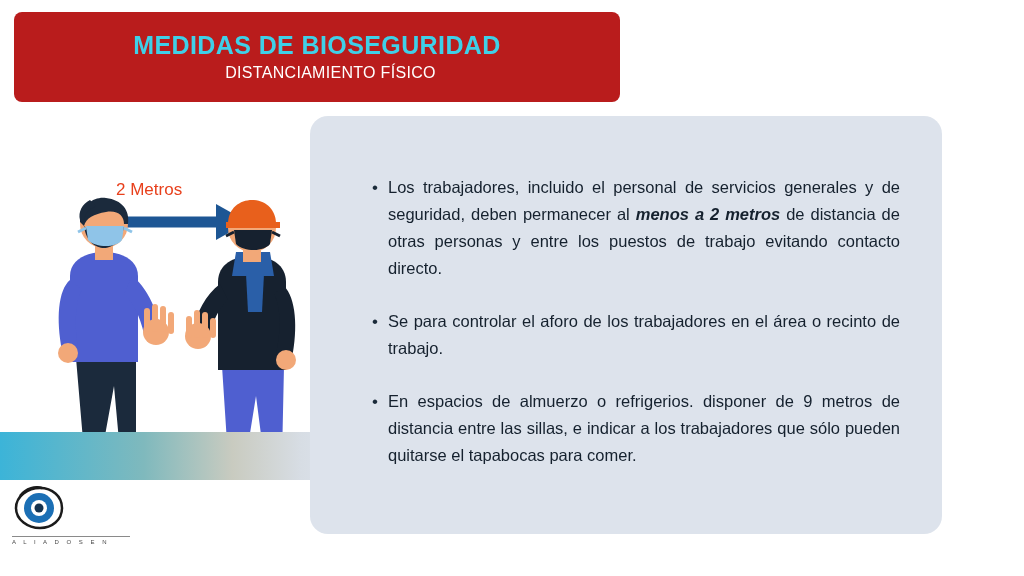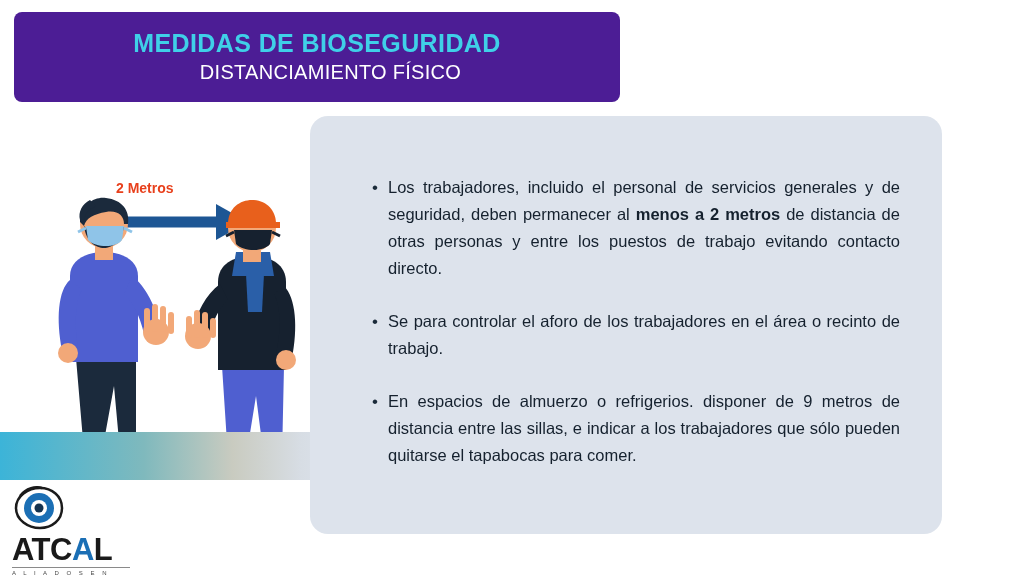--- a/index.html
+++ b/index.html
@@ -15,39 +15,39 @@
     position: relative;
   }
 
   
   .header-banner {
     position: absolute;
     left: 14px;
     top: 12px;
     width: 606px;
     height: 90px;
-    background: #4c1d95;
+    background: #b91c1c;
     border-radius: 8px;
     display: flex;
     flex-direction: column;
     align-items: center;
     justify-content: center;
   }
   .header-title {
     color: #3fd0e8;
     font-size: 25px;
     font-weight: bold;
     letter-spacing: 0.4px;
     line-height: 1.1;
     text-align: center;
     margin-bottom: 4px;
   }
   .header-subtitle {
     color: #ffffff;
-    font-size: 20px;
+    font-size: 16px;
     font-weight: normal;
     letter-spacing: 0.3px;
     text-align: center;
     margin-left: 27px;
   }
 
   
   .content-panel {
     position: absolute;
     left: 310px;
@@ -76,37 +76,37 @@
     line-height: 27px;
   }
   .bullet-text {
     flex: 1 1 auto;
     font-size: 16.5px;
     line-height: 27px;
     color: #15212e;
     text-align: justify;
     text-justify: inter-word;
   }
-  .bullet-text b { font-weight: bold; }
+  .bullet-text b { font-weight: bold; font-style: italic; }
 
   
   .illustration {
     position: absolute;
     left: 0;
     top: 140px;
     width: 310px;
     height: 360px;
   }
   .metros-label {
     position: absolute;
     left: 116px;
     top: 40px;
     color: #e8401c;
-    font-size: 14px;
-    font-weight: bold;
+    font-size: 17px;
+    font-weight: normal;
   }
   .arrow-wrap { position: absolute; left: 108px; top: 62px; }
 
   
   .floor-strip {
     position: absolute;
     left: 0;
     top: 432px;
     width: 342px;
     height: 48px;
@@ -262,17 +262,16 @@
 </div>
 
 <div class="logo-block">
   <svg width="52" height="44" viewBox="0 0 52 44" xmlns="http://www.w3.org/2000/svg">
     <path d="M4 22 C4 10 16 2 28 2 C40 2 50 10 50 22 C50 34 40 42 28 42 C16 42 4 34 4 22 Z" fill="none" stroke="#1b1b1b" stroke-width="2.5"></path>
     <circle cx="27" cy="22" r="15" fill="#1b6fb5"></circle>
     <circle cx="27" cy="22" r="8" fill="#ffffff"></circle>
     <circle cx="27" cy="22" r="4.5" fill="#14324f"></circle>
     <path d="M8 10 C14 2 24 0 30 2" stroke="#1b1b1b" stroke-width="2.5" fill="none"></path>
   </svg>
-  <div class="logo-word"><span>ATC</span><span class="a-accent">A</span><span>L</span></div>
   <div class="logo-rule"></div>
   <div class="logo-sub1">A L I A D O S   E N</div>
   
 </div>
 
 </body></html>

